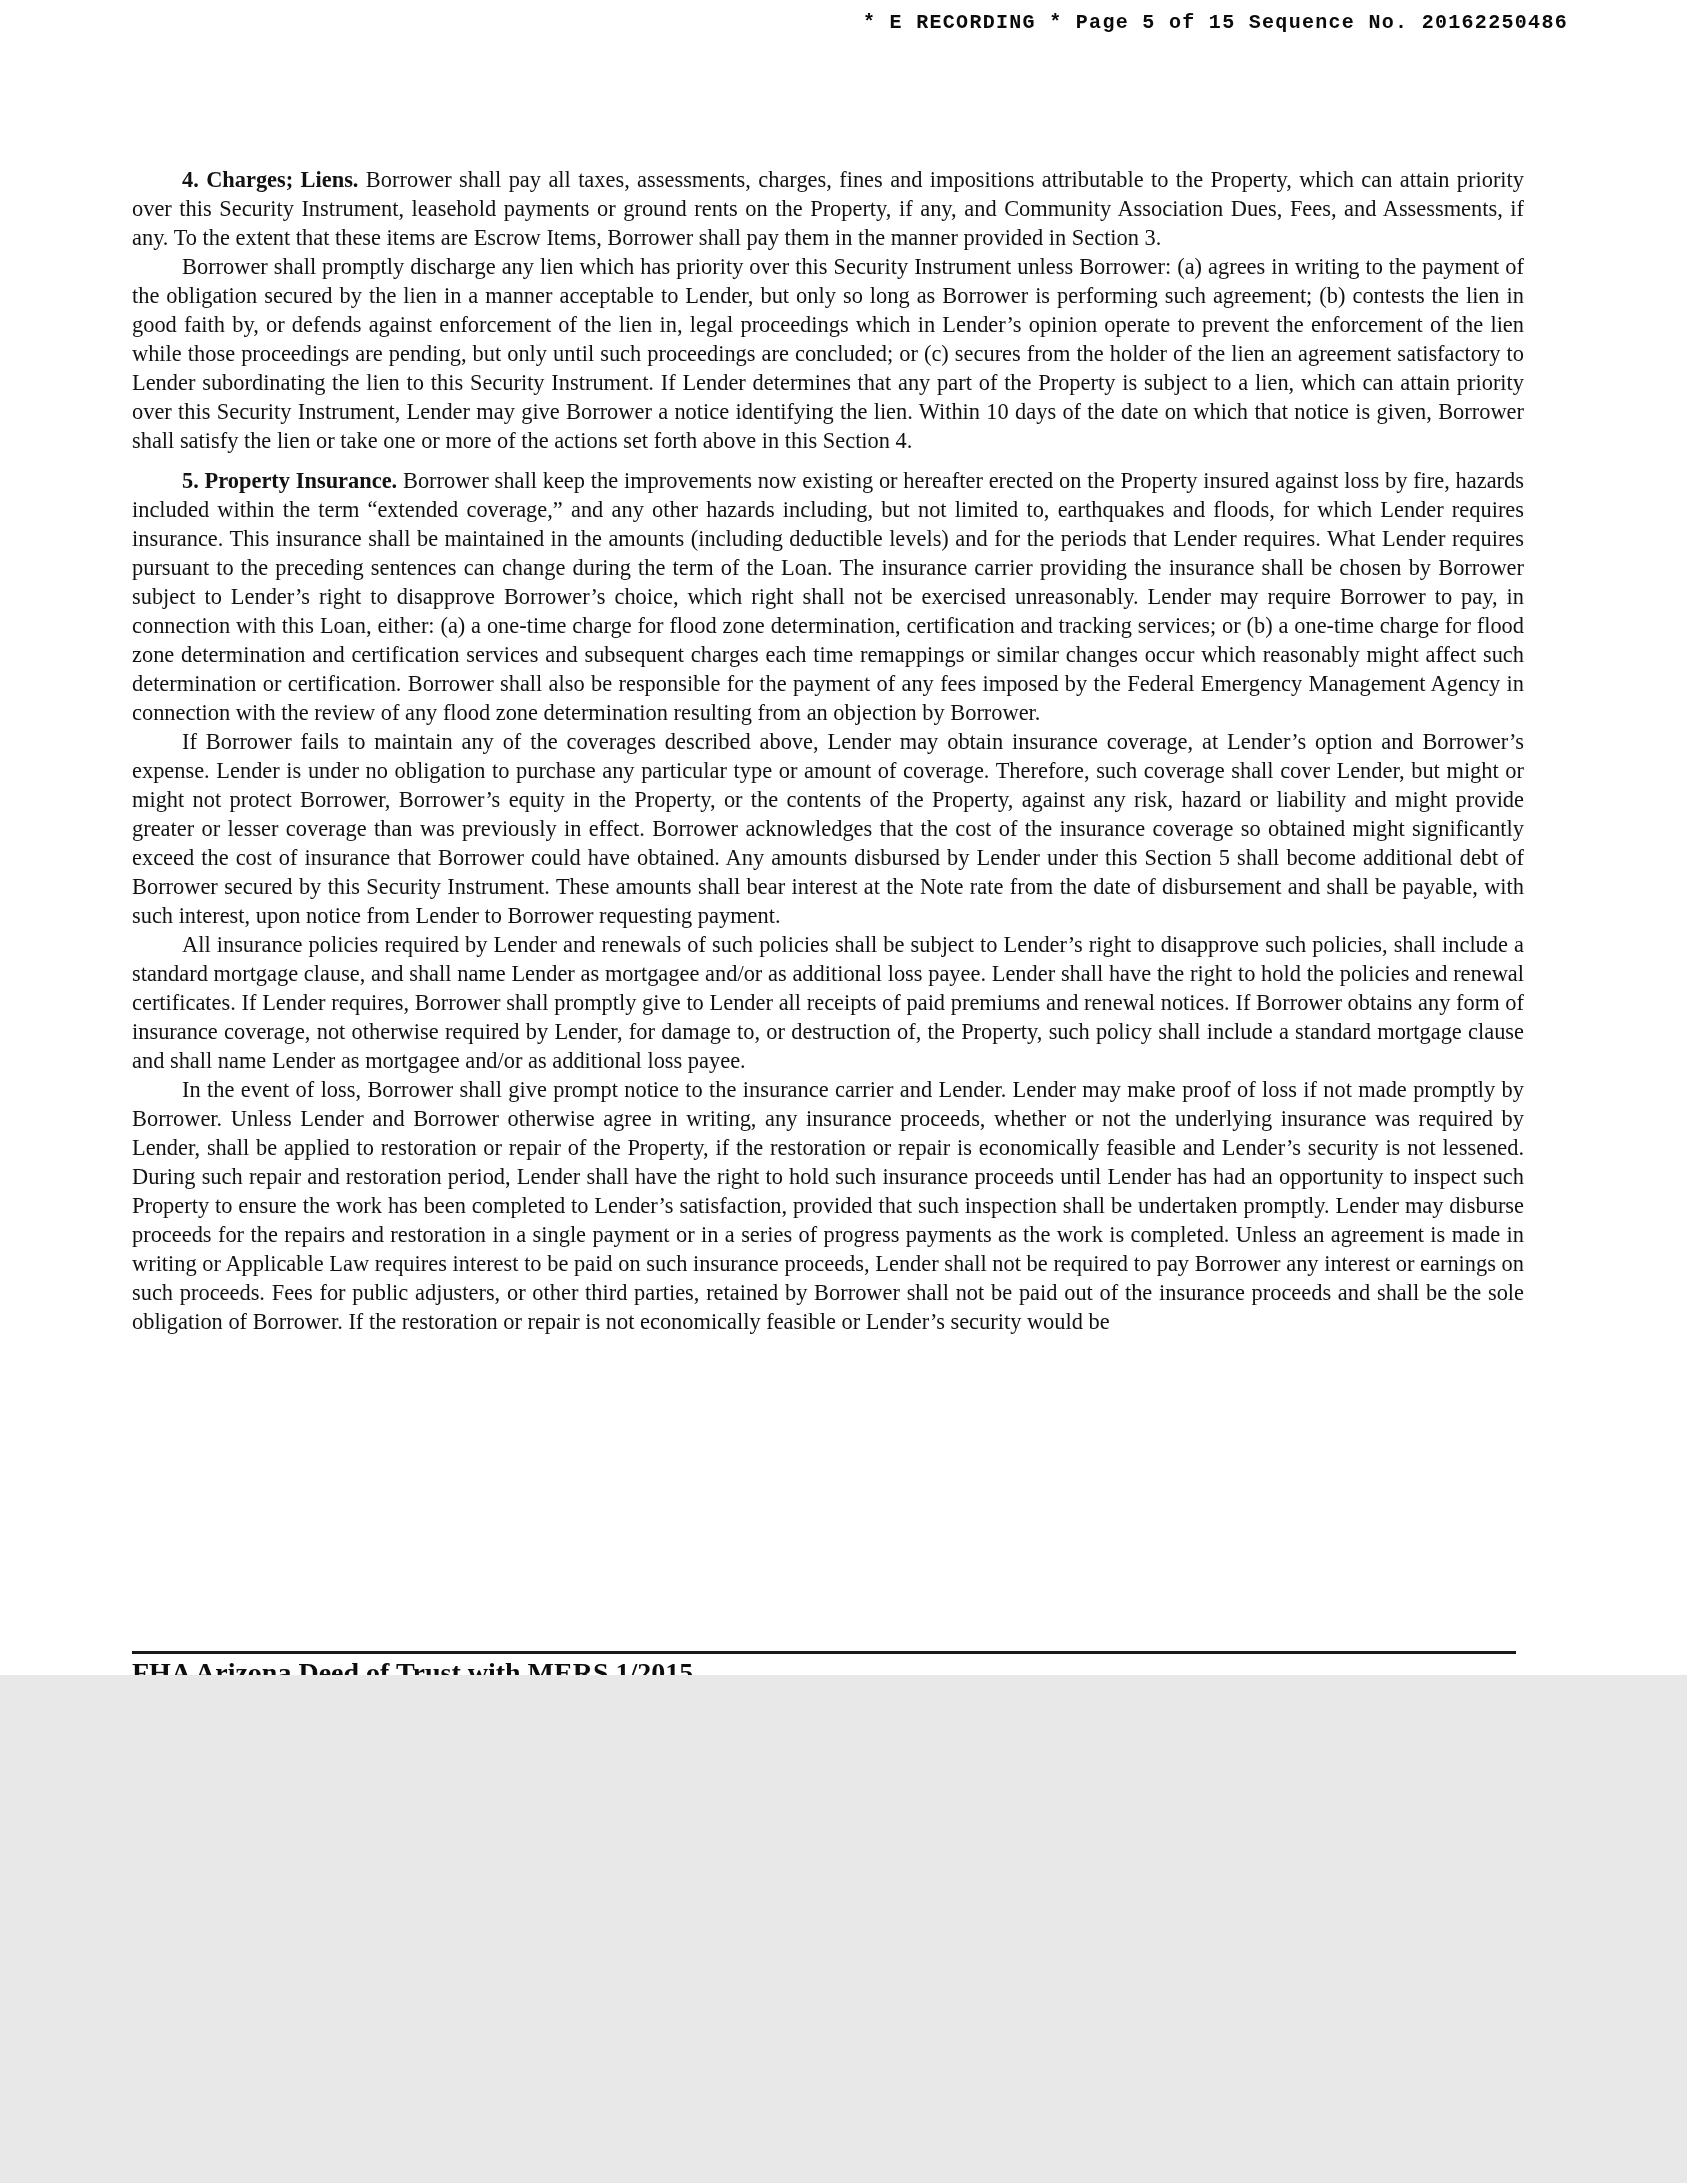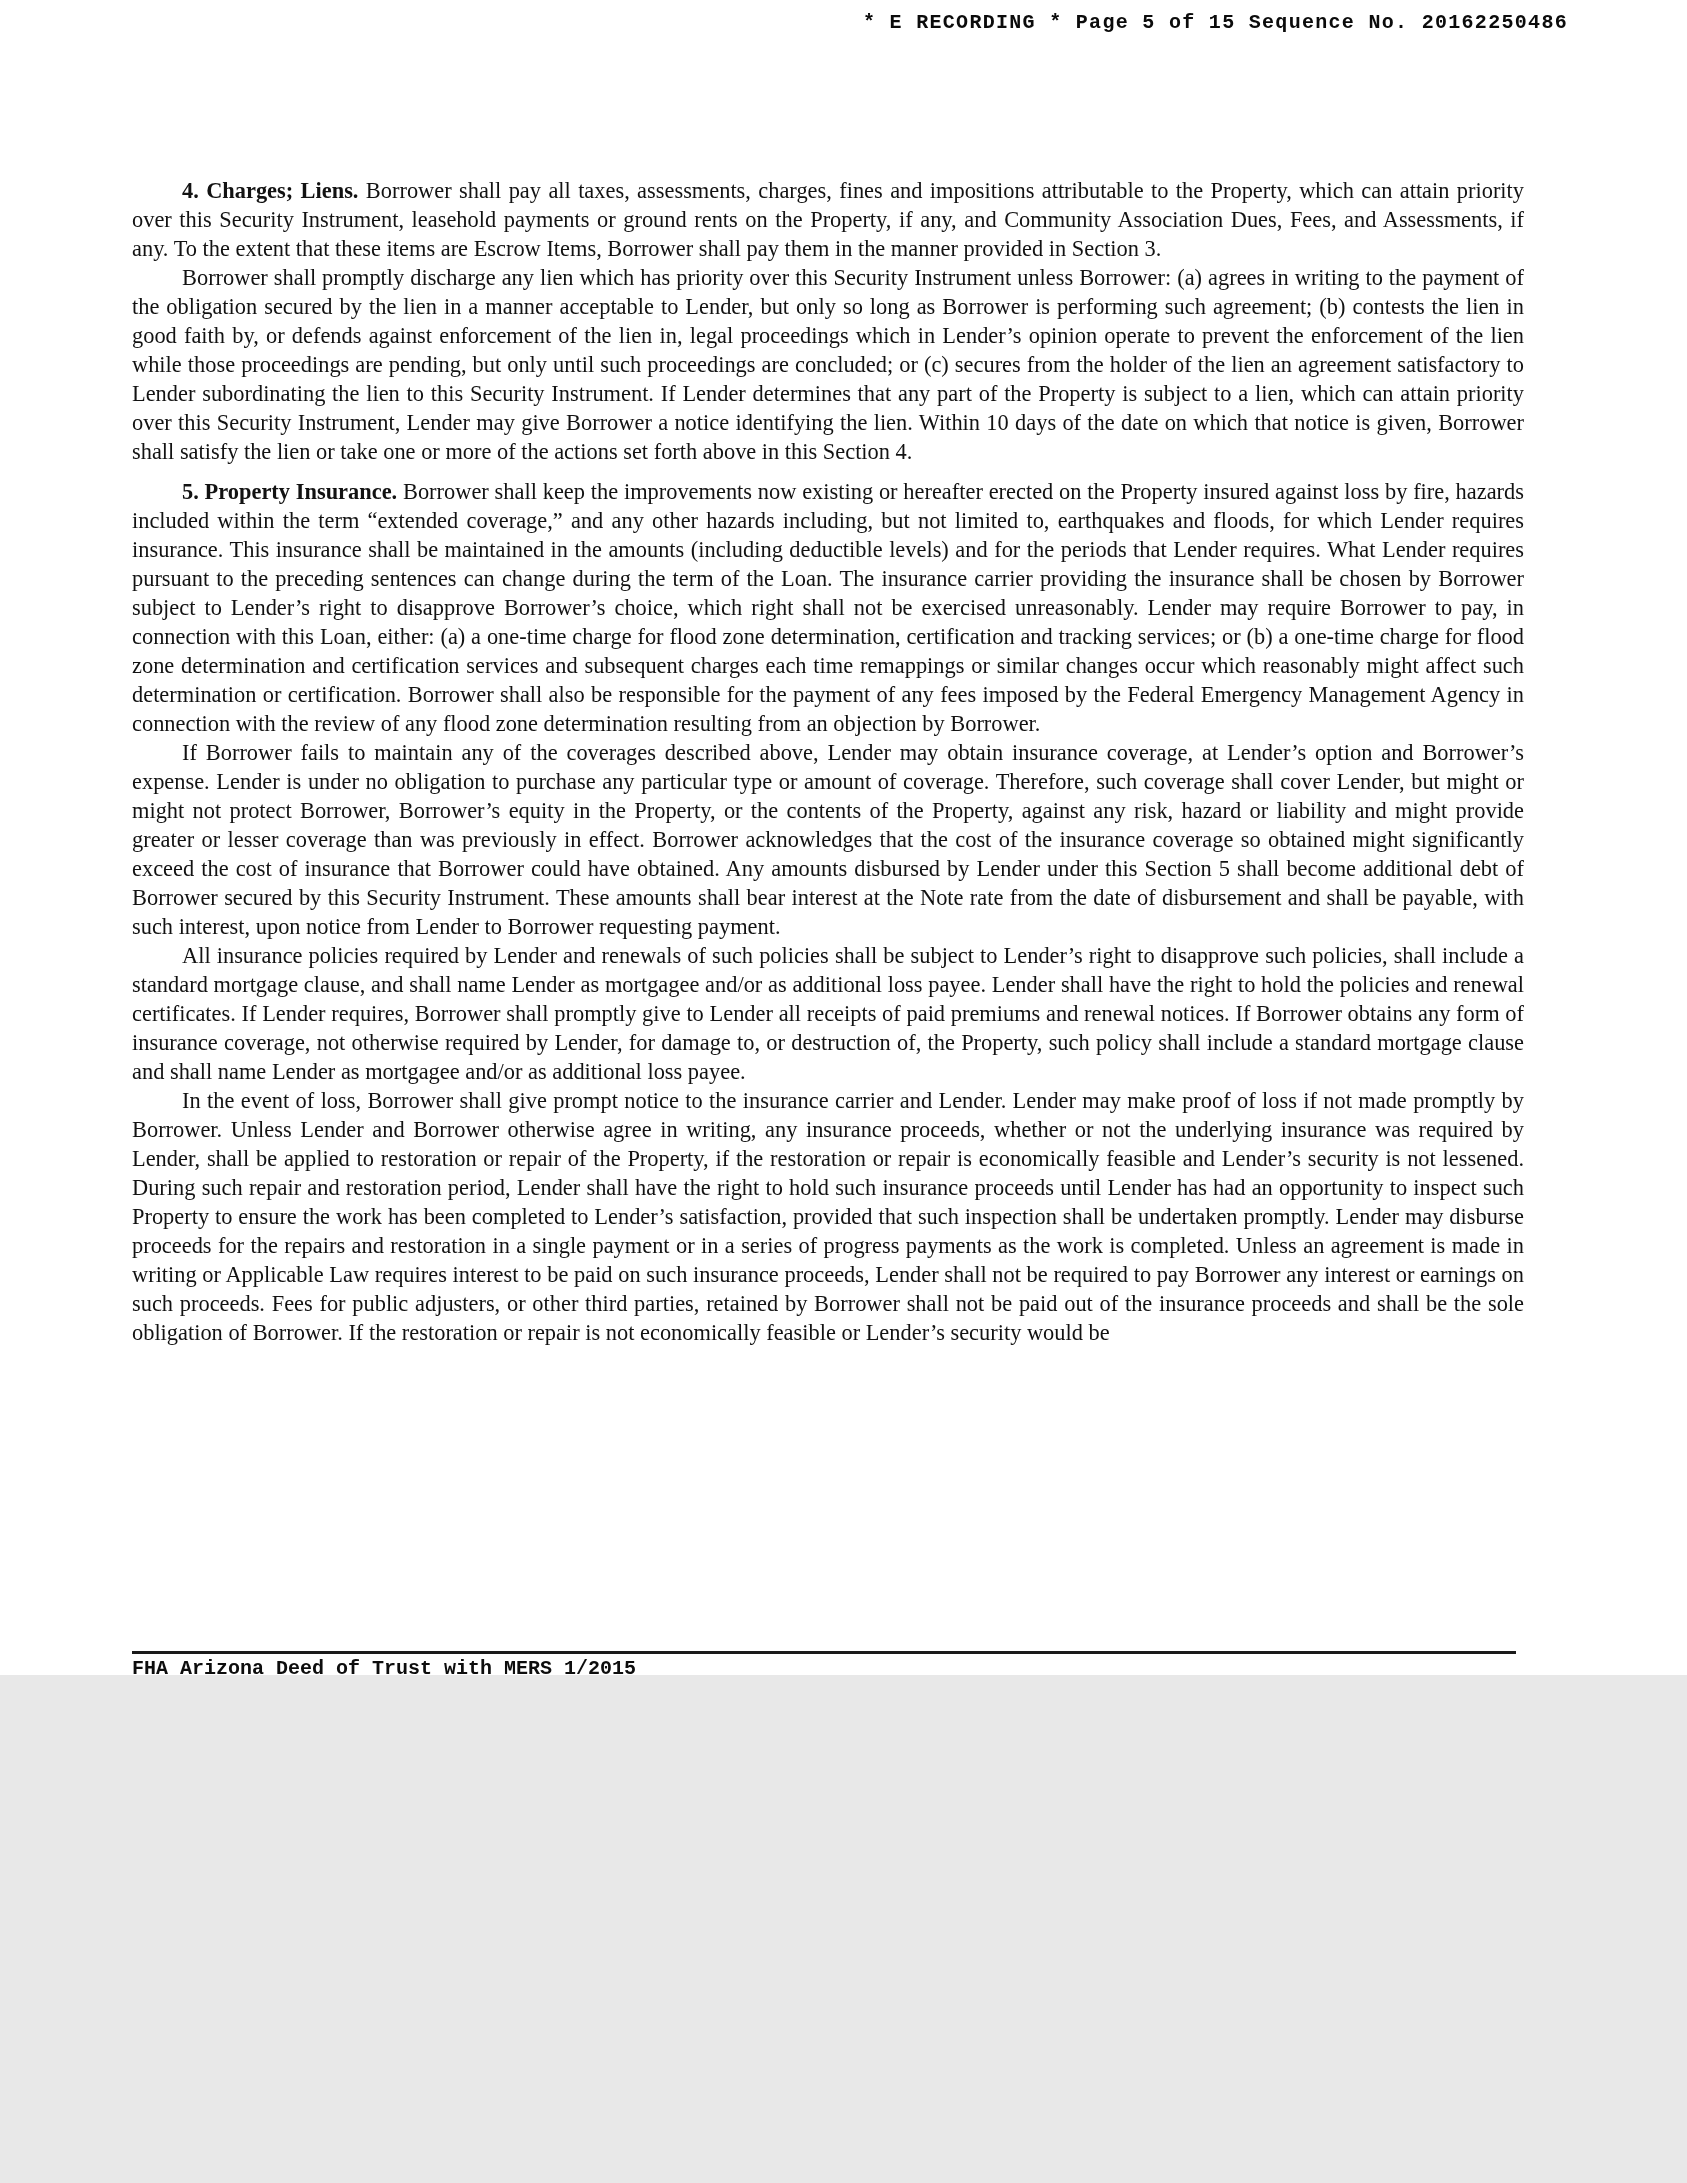--- a/index.html
+++ b/index.html
@@ -32,37 +32,37 @@
     font-size: 22.4px;
     line-height: 29px;
     text-align: justify;
   }
   .doc-body p {
     margin: 0;
     padding: 0;
     text-indent: 50px;
   }
   .doc-body p.section-start { margin-top: 10.5px; }
-  .doc-body p:first-child { margin-top: 16px; }
+  .doc-body p:first-child { margin-top: 5px; }
   .doc-body b { font-weight: 700; }
   .footer-rule {
     position: absolute;
     left: 132px;
     top: 1651px;
     width: 1384px;
     height: 2.6px;
     background: #1a1a1a;
   }
   .form-name {
     position: absolute;
     left: 132px;
     top: 1657px;
-    font-family: Liberation Mono, monospace;
+    font-family: Liberation Serif, serif;
     font-weight: 700;
-    font-size: 20px;
+    font-size: 28px;
     color: #0d0d0d;
   }
   .page-indicator {
     position: absolute;
     left: 132px;
     top: 1695px;
     width: 1384px;
     text-align: center;
     font-family: "Liberation Sans", sans-serif;
     font-weight: 600;

